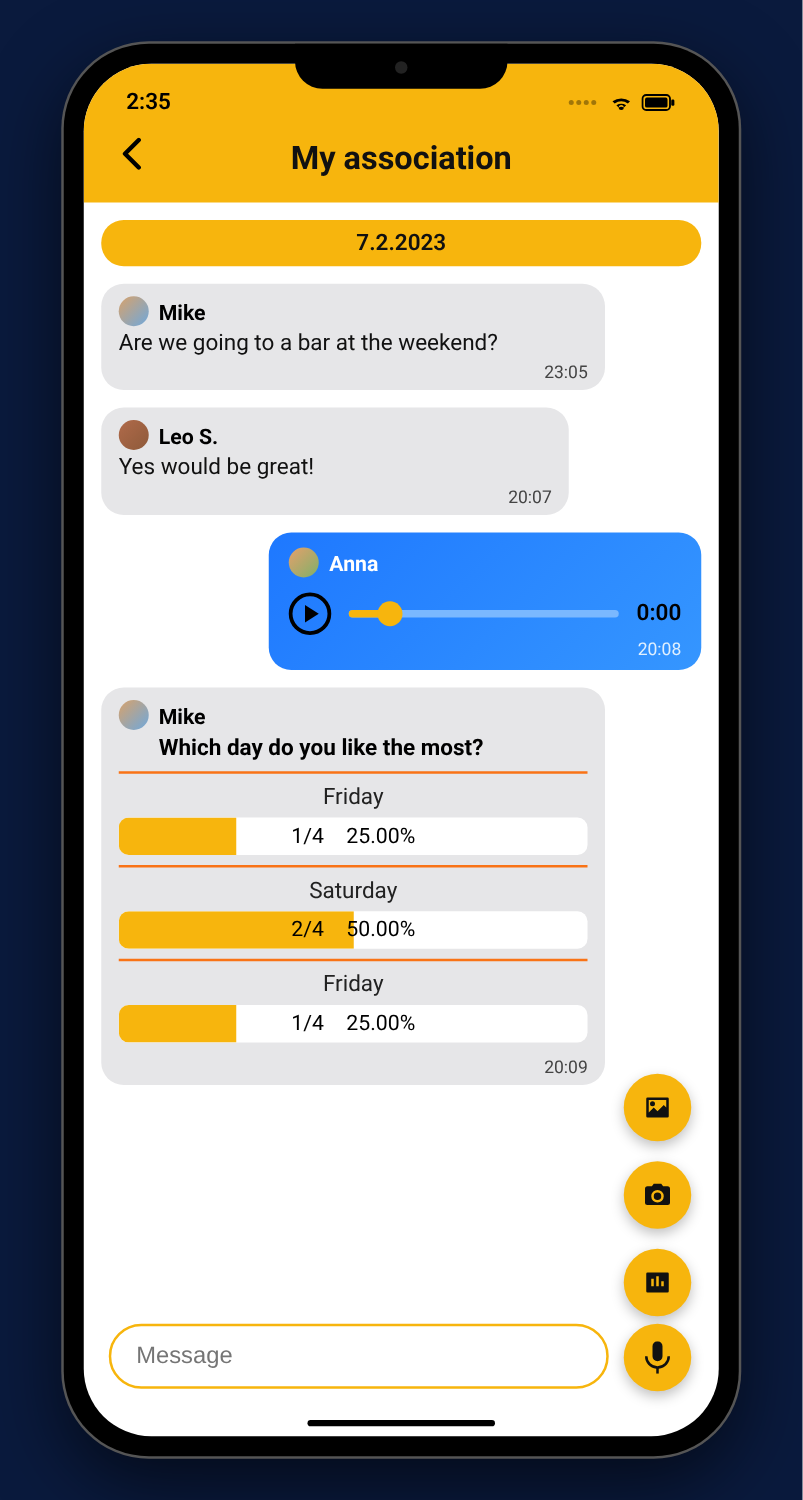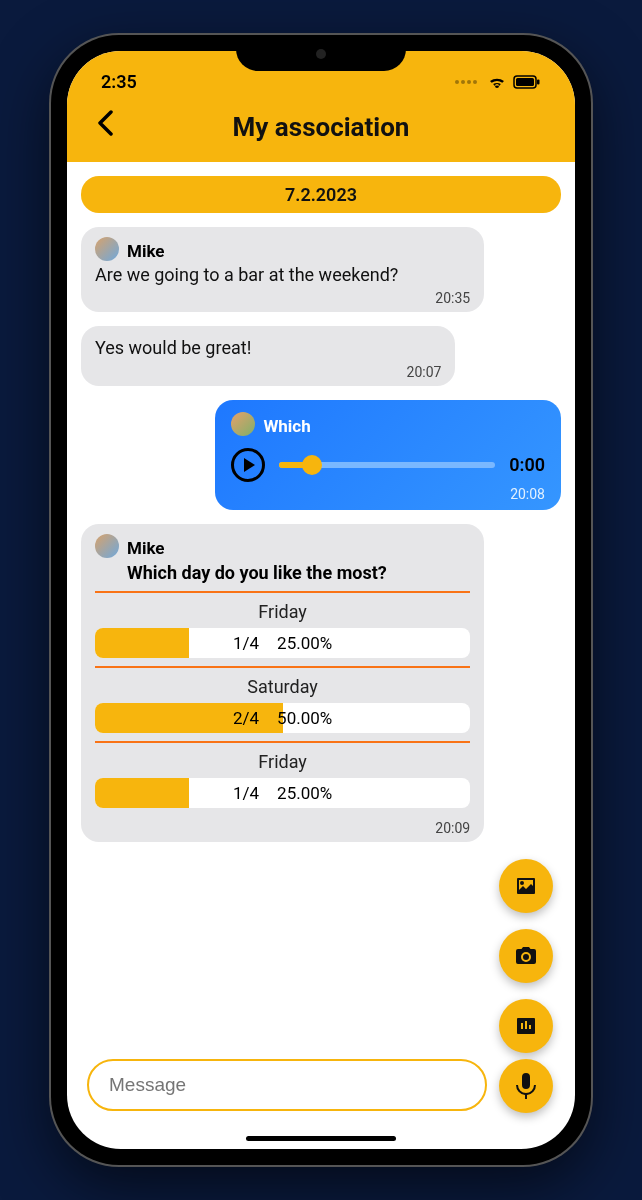--- a/index.html
+++ b/index.html
@@ -194,32 +194,36 @@
     <div class="content">
 
       <div class="date-pill">7.2.2023</div>
 
       <div class="msg wide">
         <div class="msg-head">
           <div class="avatar"></div>
           <span class="sender">Mike</span>
         </div>
         <div class="msg-text">Are we going to a bar at the weekend?</div>
-        <div class="msg-time">20:35</div>
+        <div class="msg-time">23:05</div>
       </div>
 
       <div class="msg">
+        <div class="msg-head">
+          <div class="avatar l2"></div>
+          <span class="sender">Leo S.</span>
+        </div>
         <div class="msg-text">Yes would be great!</div>
         <div class="msg-time">20:07</div>
       </div>
 
       <div class="msg audio">
         <div class="msg-head">
           <div class="avatar l3"></div>
-          <span class="sender">Which</span>
+          <span class="sender">Anna</span>
         </div>
         <div class="audio-row">
           <button class="play"></button>
           <div class="track">
             <div class="thumb"></div>
           </div>
           <span class="audio-time">0:00</span>
         </div>
         <div class="msg-time">20:08</div>
       </div>

